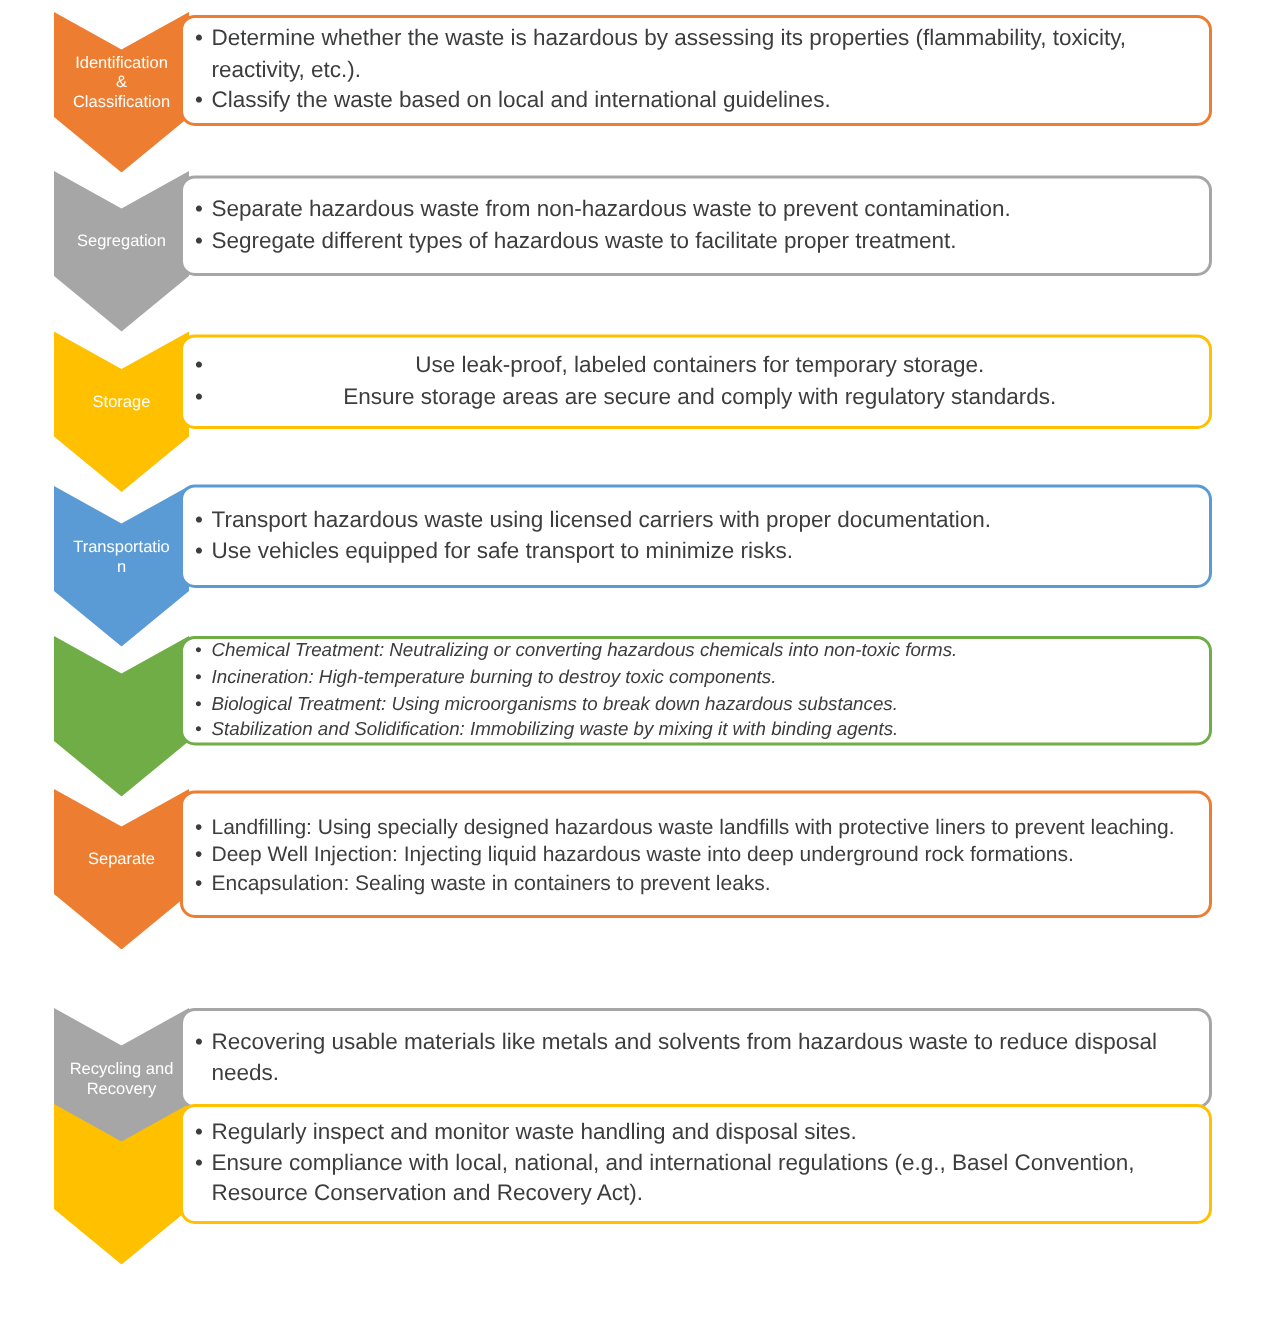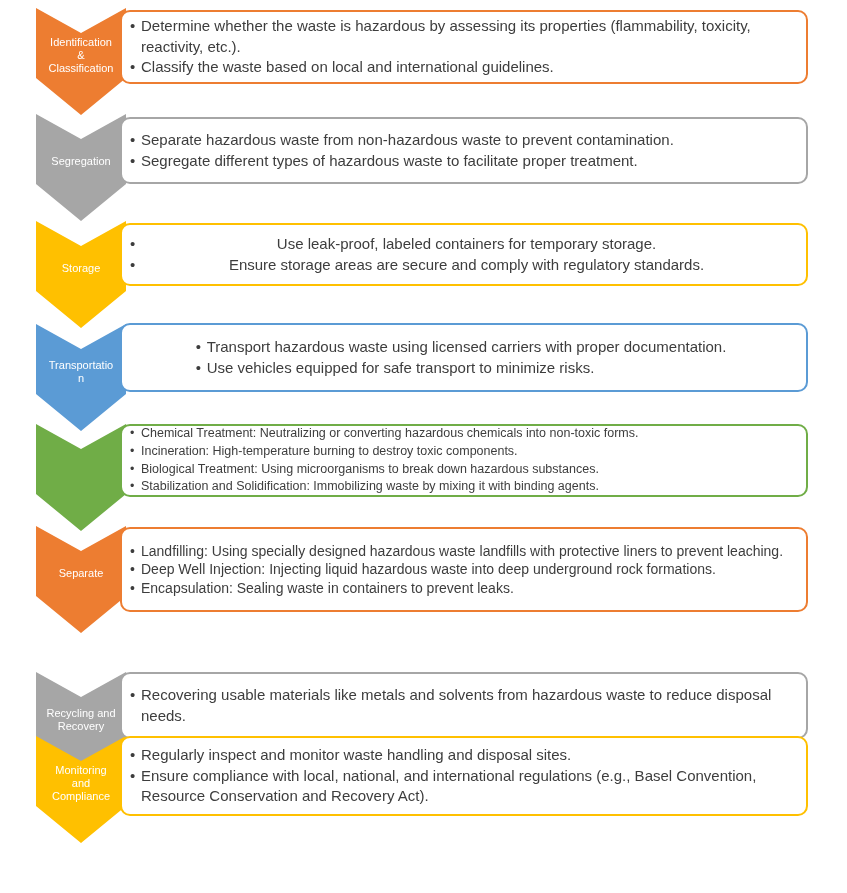--- a/index.html
+++ b/index.html
@@ -39,22 +39,22 @@
     border-radius:10px;
     box-sizing:border-box;
     display:flex;flex-direction:column;justify-content:center;
     padding:2px 14px 2px 7px;
     z-index:2;
   }
   
   #s0 .box{top:2px;height:74px;}
   #s1 .box{top:3px;height:67px;}
   #s2 .box{top:2px;height:63px;text-align:center;}
-  #s3 .box{top:-1px;height:69px;align-items:center;}
-  #s4 .box{top:0px;height:73px;}
+  #s3 .box{top:-1px;height:69px;}
+  #s4 .box{top:0px;height:73px;font-style:italic;}
   #s5 .box{top:1px;height:85px;}
   #s6 .box{top:0px;height:67px;}
   #s7 .box{top:0px;height:80px;}
 
   .bullets{color:#3d3d3d;font-size:15px;line-height:1.38;}
   #s4 .bullets{font-size:12.5px;line-height:1.42;}
   #s5 .bullets{font-size:14px;line-height:1.3;}
 
   .bullet{position:relative;padding-left:12px;}
   .bullet::before{
@@ -179,16 +179,15 @@
       <svg viewBox="0 0 90 107" preserveAspectRatio="none">
           <polygon points="0,0 45,25 90,0 90,70 45,107 0,70" fill="currentColor"></polygon>
         </svg>
     </div>
     <div class="box">
       <div class="bullets">
         <div class="bullet">Regularly inspect and monitor waste handling and disposal sites.</div>
         <div class="bullet">Ensure compliance with local, national, and international regulations (e.g., Basel Convention, Resource Conservation and Recovery Act).</div>
       </div>
     </div>
-    <div class="chev-label">Monitoring and Compliance</div>
   </div>
 
 </div>
 
 </body></html>

